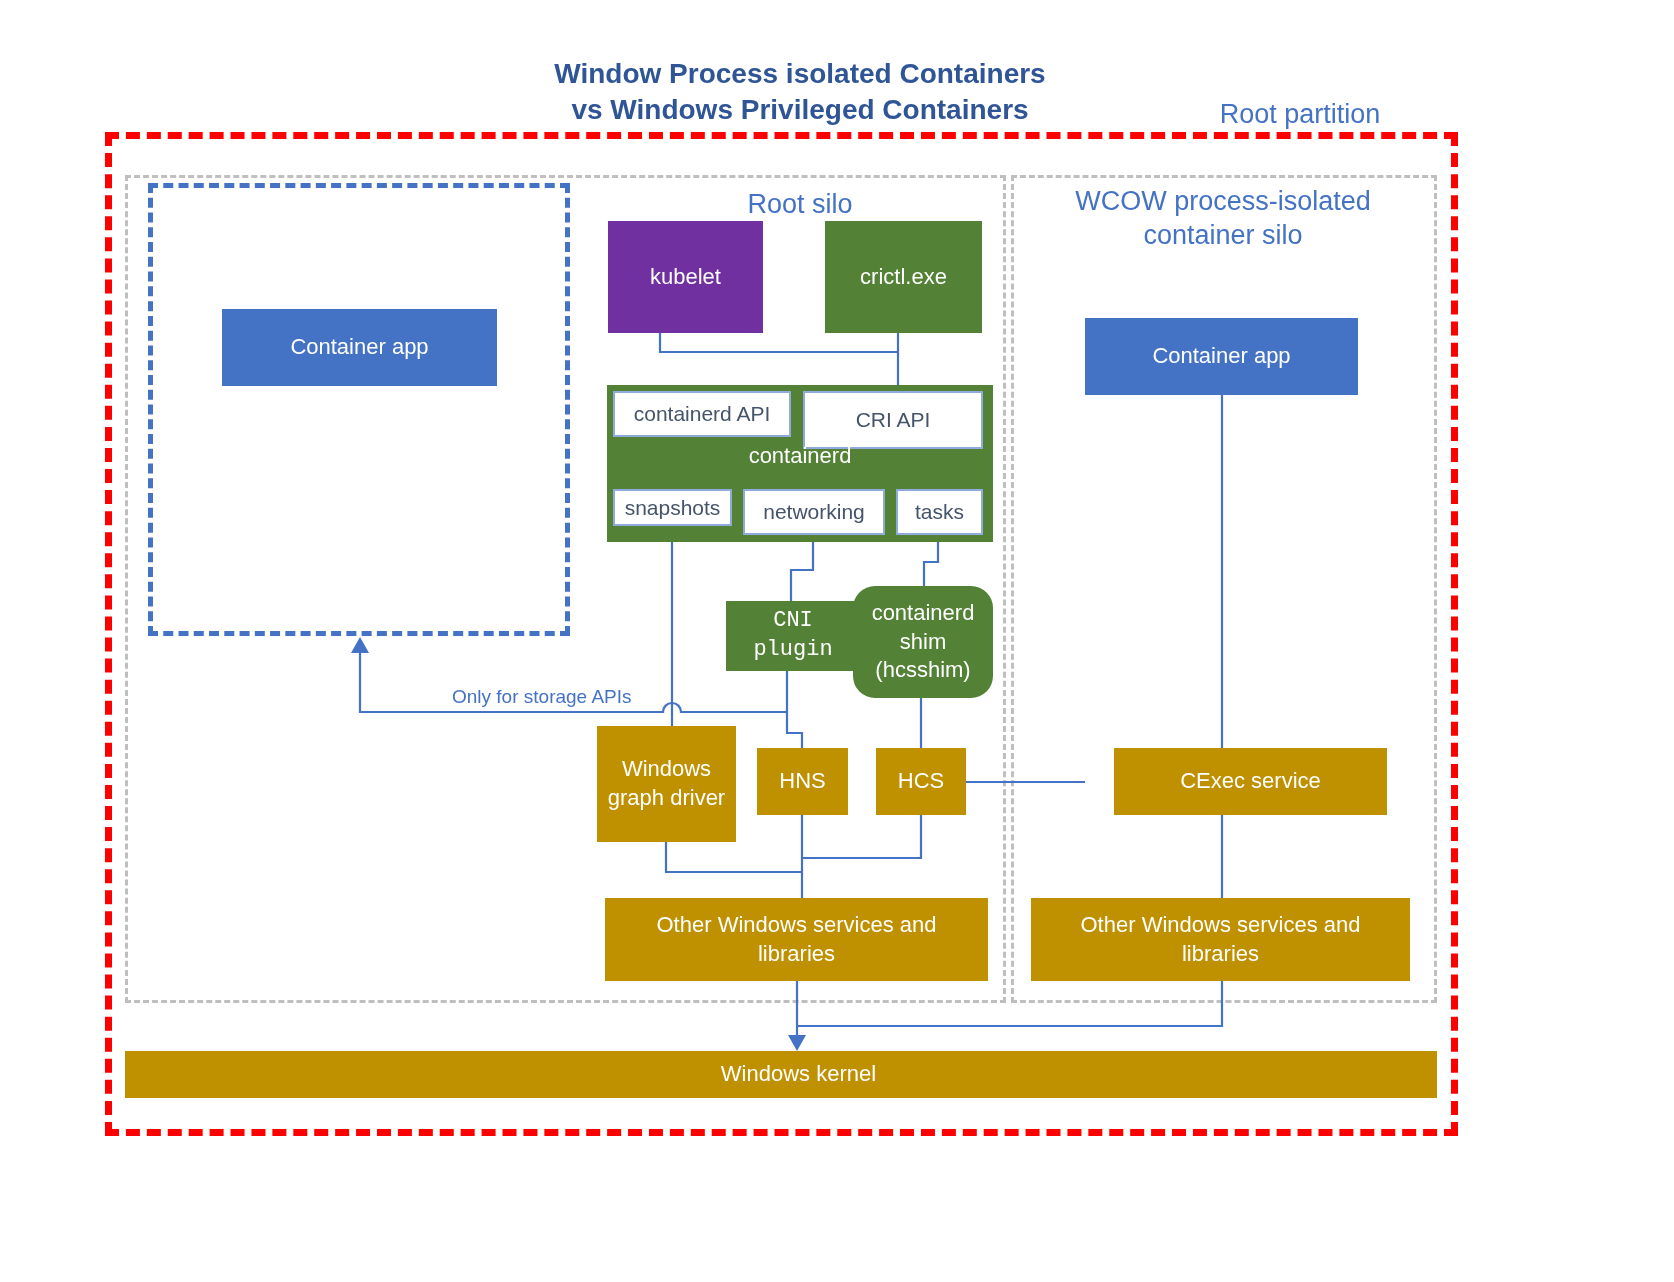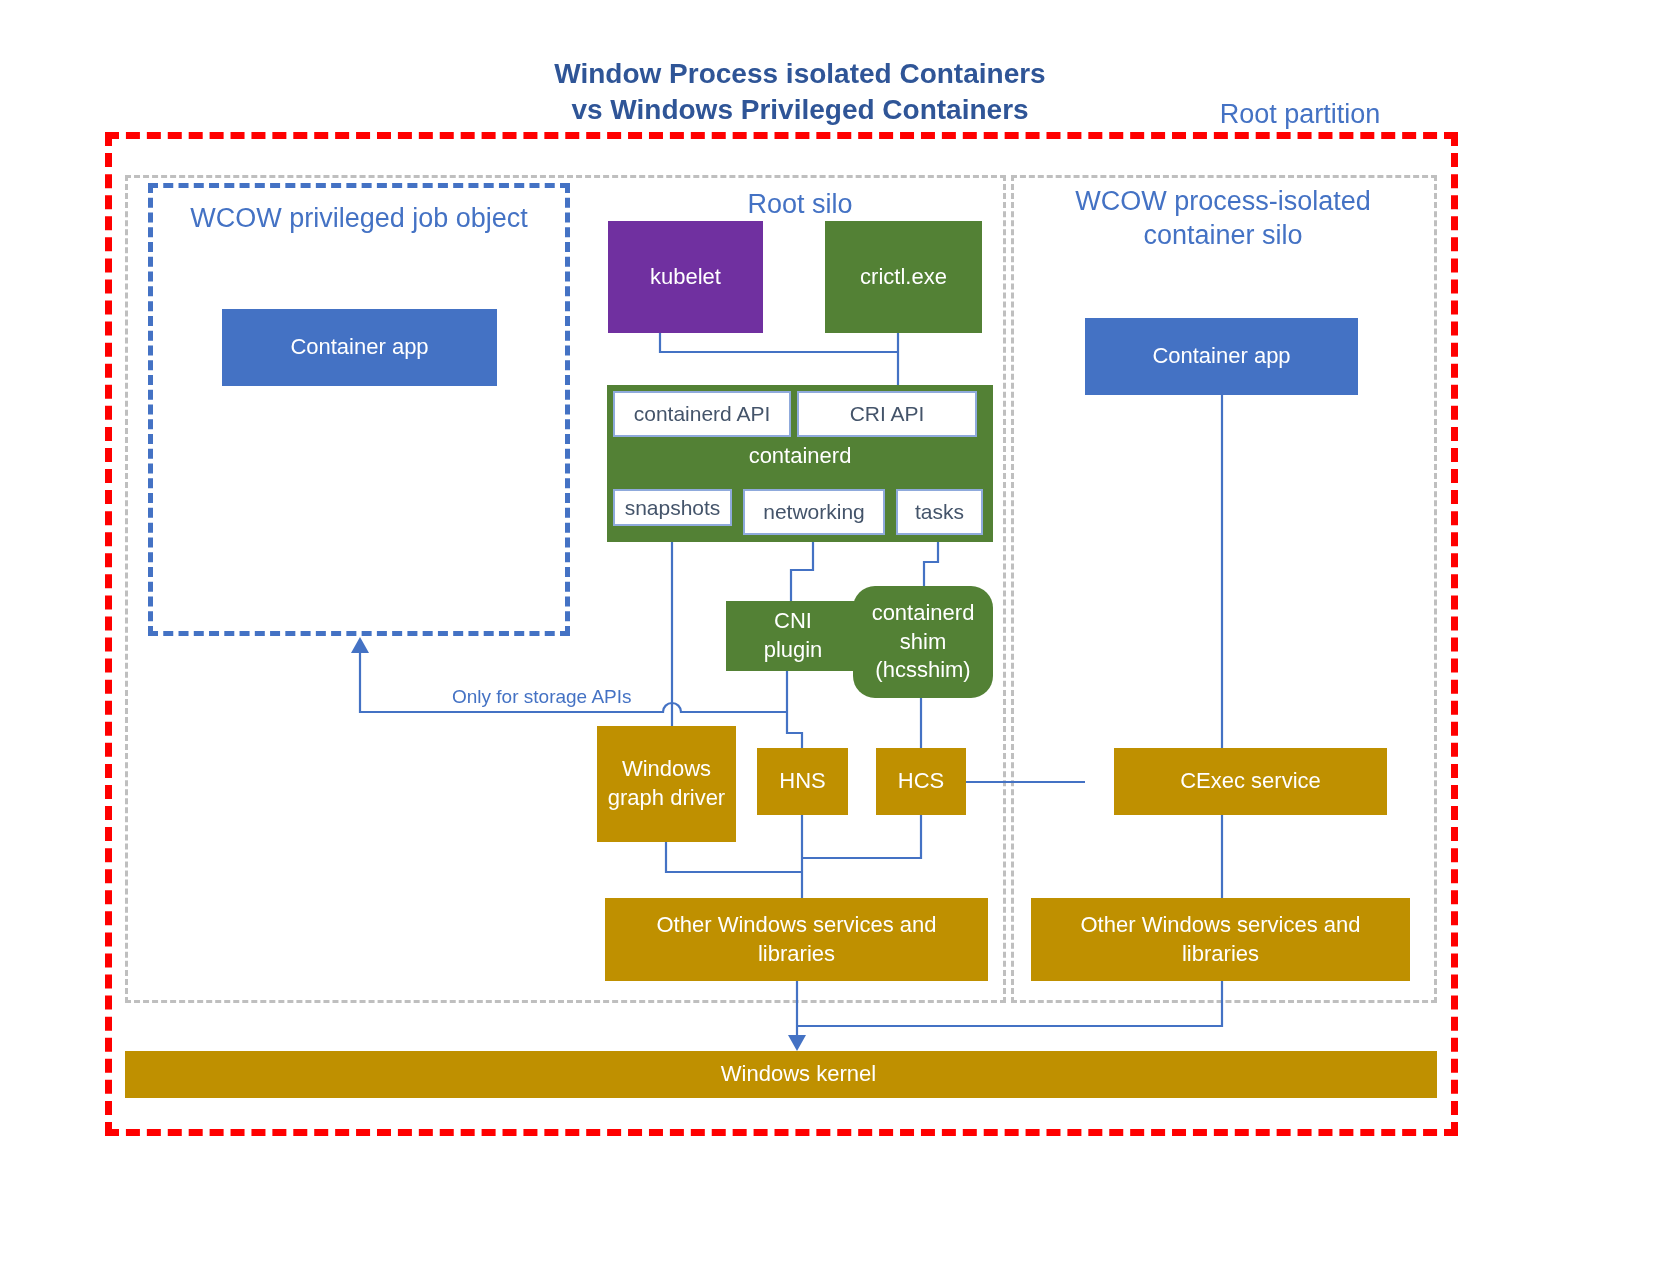--- a/index.html
+++ b/index.html
@@ -46,21 +46,20 @@
     <div>vs Windows Privileged Containers</div>
   </div>
 
   <div class="label" style="left:1170px; top:98px; width:260px; text-align:center;">Root partition</div>
 
   <div class="dashed-red" style="left:105px; top:132px; width:1353px; height:1004px;"></div>
   <div class="dashed-gray" style="left:125px; top:175px; width:881px; height:828px;"></div>
   <div class="dashed-gray" style="left:1011px; top:175px; width:426px; height:828px;"></div>
   <div class="dashed-blue" style="left:148px; top:183px; width:422px; height:453px;"></div>
 
-  <div class="label" style="left:148px; top:202px; width:422px; text-align:center;">WCOW privileged job object</div>
   <div class="label" style="left:607px; top:188px; width:386px; text-align:center;">Root silo</div>
   <div class="label" style="left:1040px; top:185px; width:366px; text-align:center;">
     <div>WCOW process-isolated</div>
     <div>container silo</div>
   </div>
 
   <svg class="lines" width="1674" height="1282" viewBox="0 0 1674 1282">
     <polyline points="660,333 660,352 898,352"></polyline>
     <polyline points="898,333 898,391"></polyline>
     <polyline points="672,532 672,726"></polyline>
@@ -81,28 +80,28 @@
     <polygon class="arrow" points="351,653 369,653 360,637"></polygon>
   </svg>
 
   <div class="node blue z2" style="left:222px; top:309px; width:275px; height:77px;">Container app</div>
 
   <div class="node purple z2" style="left:608px; top:221px; width:155px; height:112px;">kubelet</div>
   <div class="node green z2" style="left:825px; top:221px; width:157px; height:112px;">crictl.exe</div>
 
   <div class="containerd-block z2" style="left:607px; top:385px; width:386px; height:157px;">
     <div class="subbox" style="left:6px; top:6px; width:178px; height:46px;">containerd API</div>
-    <div class="subbox" style="left:190px; top:6px; width:180px; height:46px;">CRI API</div>
+    <div class="subbox" style="left:196px; top:6px; width:180px; height:58px;">CRI API</div>
     <div class="containerd-label">containerd</div>
     <div class="subbox" style="left:6px; top:104px; width:119px; height:37px;">snapshots</div>
     <div class="subbox" style="left:136px; top:104px; width:142px; height:46px;">networking</div>
     <div class="subbox" style="left:289px; top:104px; width:87px; height:46px;">tasks</div>
   </div>
 
-  <div class="node green z2" style="left:726px; top:601px; width:134px; height:70px; padding:0 26px;">CNI plugin</div>
+  <div class="node green z2" style="left:726px; top:601px; width:134px; height:70px; padding:0 26px;font-family:Liberation Mono, monospace;">CNI plugin</div>
   <div class="node green z2" style="left:853px; top:586px; width:140px; height:112px; padding:0 10px;border-radius:22px;">containerd shim (hcsshim)</div>
 
   <div class="note" style="left:452px; top:686px;">Only for storage APIs</div>
 
   <div class="node gold z2" style="left:597px; top:726px; width:139px; height:116px; padding:4px 10px;">Windows graph driver</div>
   <div class="node gold z2" style="left:757px; top:748px; width:91px; height:67px;">HNS</div>
   <div class="node gold z2" style="left:876px; top:748px; width:90px; height:67px;">HCS</div>
   <div class="node gold z2" style="left:1114px; top:748px; width:273px; height:67px;">CExec service</div>
 
   <div class="node gold z2" style="left:605px; top:898px; width:383px; height:83px; padding:0 40px;">Other Windows services and libraries</div>

